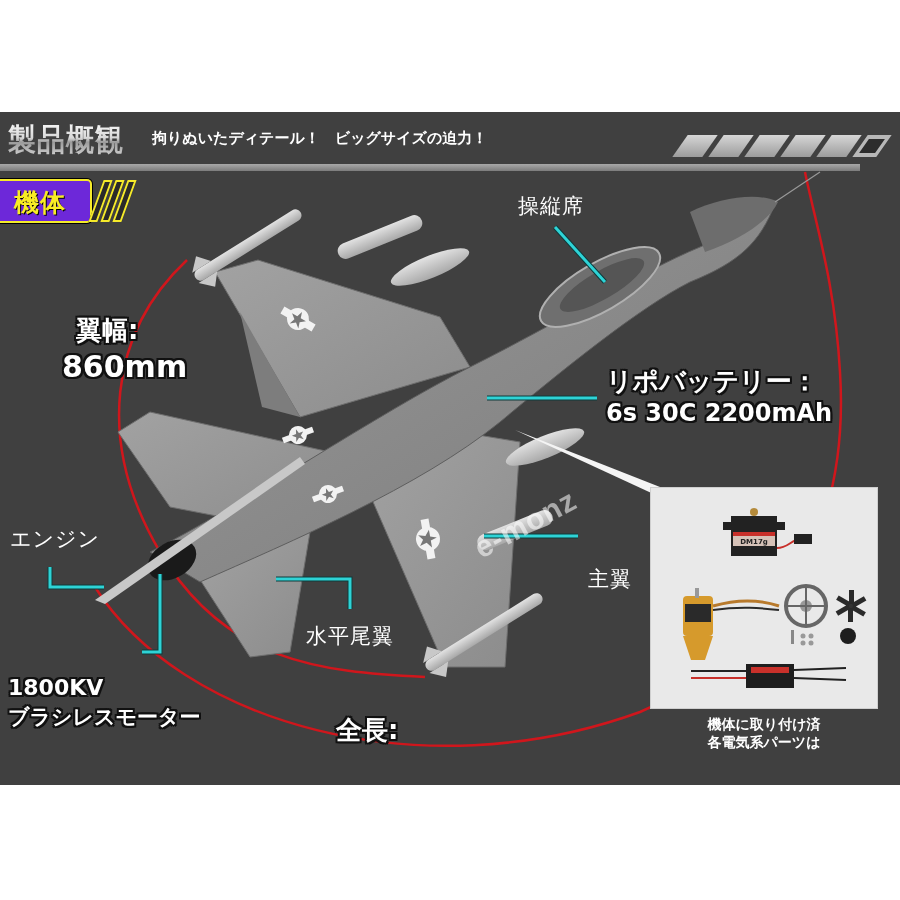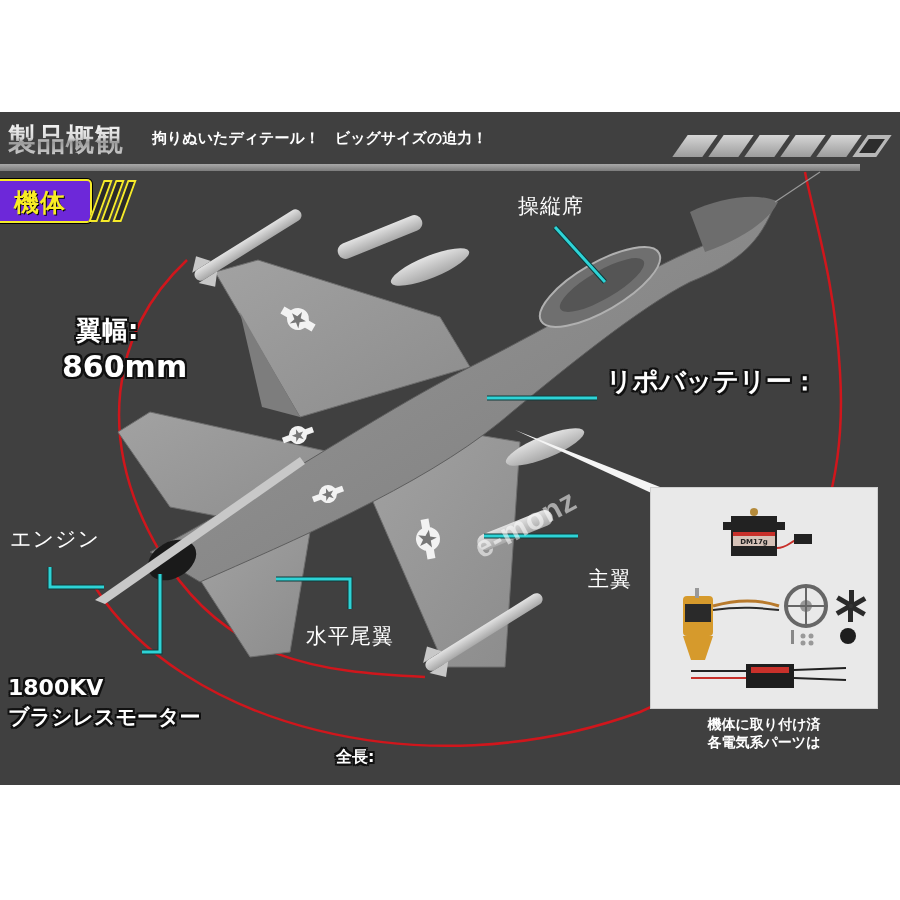--- a/index.html
+++ b/index.html
@@ -65,21 +65,21 @@
     position: absolute; color: #ffffff; font-size: 21px; letter-spacing: 1px;
   }
 
   .wingspan-l1 { left: 62px; top: 204px; font-size: 26px; margin-left: 14px; }
   .wingspan-l2 { left: 62px; top: 238px; font-size: 30px; }
   .battery-l1 { left: 606px; top: 255px; font-size: 26px; }
   .battery-l2 { left: 606px; top: 288px; font-size: 24px; }
   .engine-l1 { left: 8px; top: 528px; font-size: 26px; }
   .engine-l2 { left: 8px; top: 563px; font-size: 22px; }
   .engine-l3 { left: 8px; top: 593px; font-size: 21px; }
-  .length-l1 { left: 336px; top: 604px; font-size: 16px; margin-top: 32px; }
+  .length-l1 { left: 336px; top: 604px; font-size: 26px; }
   .length-l2 { left: 336px; top: 638px; font-size: 30px; }
 
   .cockpit-lbl { left: 518px; top: 80px; }
   .mainwing-lbl { left: 588px; top: 413px; margin-top: 40px; }
   .vtail-lbl { left: 10px; top: 413px; }
   .htail-lbl { left: 306px; top: 510px; }
 
   
   .parts-box {
     position: absolute; left: 650px; top: 375px; width: 228px; height: 222px;
@@ -230,20 +230,21 @@
 
   <div class="lbl-small cockpit-lbl">操縦席</div>
   <div class="lbl-small mainwing-lbl">主翼</div>
   <div class="lbl-small vtail-lbl">エンジン</div>
   <div class="lbl-small htail-lbl">水平尾翼</div>
 
   <div class="lbl-big wingspan-l1">翼幅:</div>
   <div class="lbl-big wingspan-l2">860mm</div>
 
   <div class="lbl-big battery-l1">リポバッテリー：</div>
+  <div class="lbl-big battery-l2">6s 30C 2200mAh</div>
 
   <div class="lbl-big engine-l2">1800KV</div>
   <div class="lbl-big engine-l3">ブラシレスモーター</div>
 
   <div class="lbl-big length-l1">全長:</div>
 
   <div class="parts-box">
     <svg viewBox="0 0 228 222" width="228" height="222">
 
       <g>

